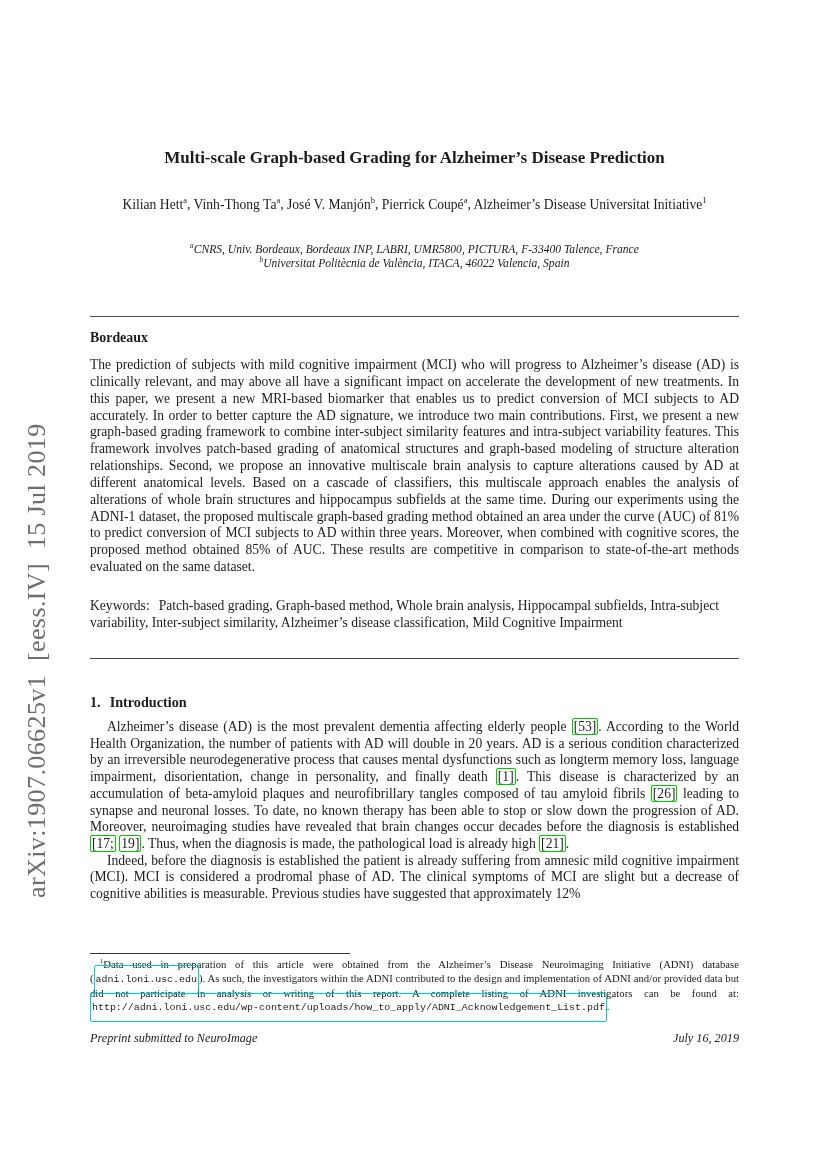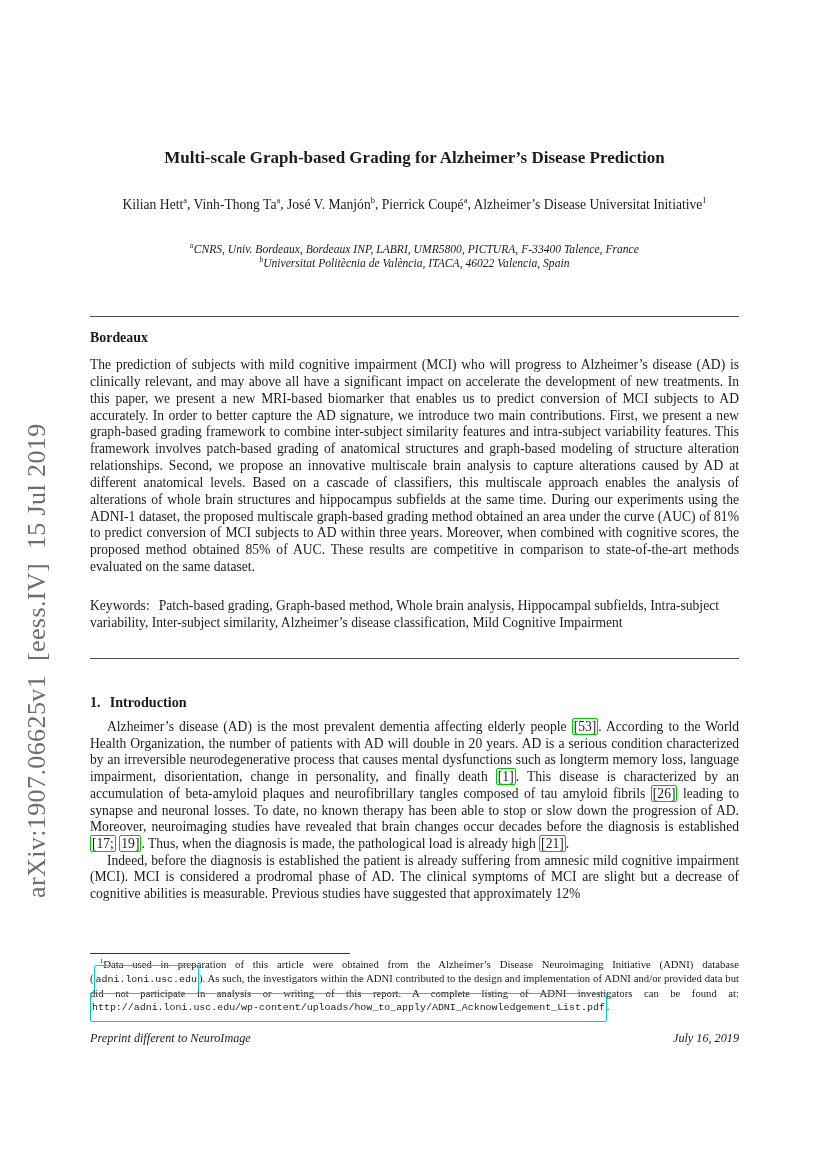--- a/index.html
+++ b/index.html
@@ -90,17 +90,17 @@
   <div class="col intro">
     <p><span>Alzheimer’s disease (AD) is the most prevalent dementia affecting elderly people </span><span class="cite-box">[53]</span><span>. According to the World Health Organization, the number of patients with AD will double in 20 years. AD is a serious condition characterized by an irreversible neurodegenerative process that causes mental dysfunctions such as longterm memory loss, language impairment, disorientation, change in personality, and finally death </span><span class="cite-box">[1]</span><span>. This disease is characterized by an accumulation of beta-amyloid plaques and neurofibrillary tangles composed of tau amyloid fibrils </span><span class="cite-box">[26]</span><span> leading to synapse and neuronal losses. To date, no known therapy has been able to stop or slow down the progression of AD. Moreover, neuroimaging studies have revealed that brain changes occur decades before the diagnosis is established </span><span class="cite-box">[17;</span><span> </span><span class="cite-box">19]</span><span>. Thus, when the diagnosis is made, the pathological load is already high </span><span class="cite-box">[21]</span><span>.</span></p>
     <p>Indeed, before the diagnosis is established the patient is already suffering from amnesic mild cognitive impairment (MCI). MCI is considered a prodromal phase of AD. The clinical symptoms of MCI are slight but a decrease of cognitive abilities is measurable. Previous studies have suggested that approximately 12%</p>
   </div>
 
   <hr class="col fn-rule" style="left:90px;">
 
   <div class="col footnote"><sup>1</sup><span>Data used in preparation of this article were obtained from the Alzheimer’s Disease Neuroimaging Initiative (ADNI) database (</span><span class="url-box">adni.loni.usc.edu</span><span>). As such, the investigators within the ADNI contributed to the design and implementation of ADNI and/or provided data but did not participate in analysis or writing of this report. A complete listing of ADNI investigators can be found at: </span><span class="url-box">http://adni.loni.usc.edu/wp-content/uploads/how_to_apply/ADNI_Acknowledgement_List.pdf</span><span>.</span></div>
 
   <div class="col footer">
-    <span>Preprint different to NeuroImage</span>
+    <span>Preprint submitted to NeuroImage</span>
     <span>July 16, 2019</span>
   </div>
 
 </div>
 
 </body></html>

